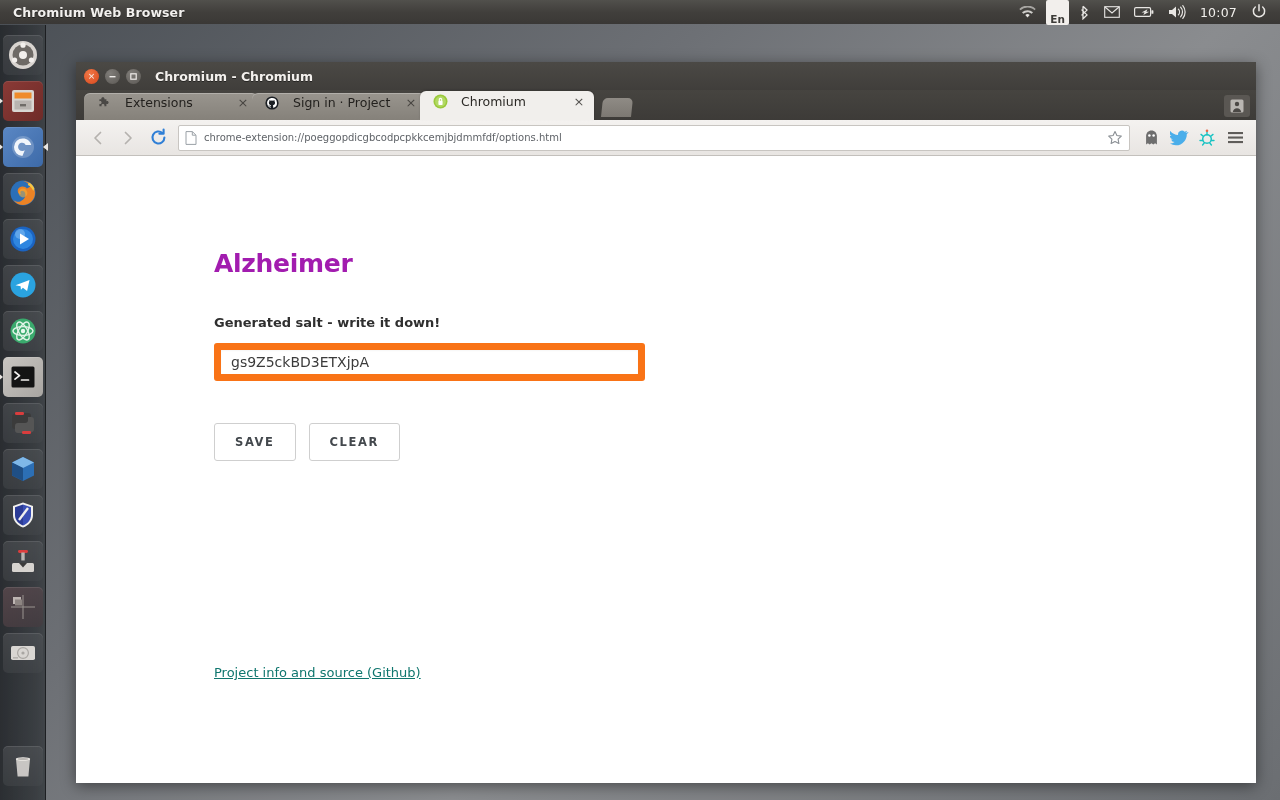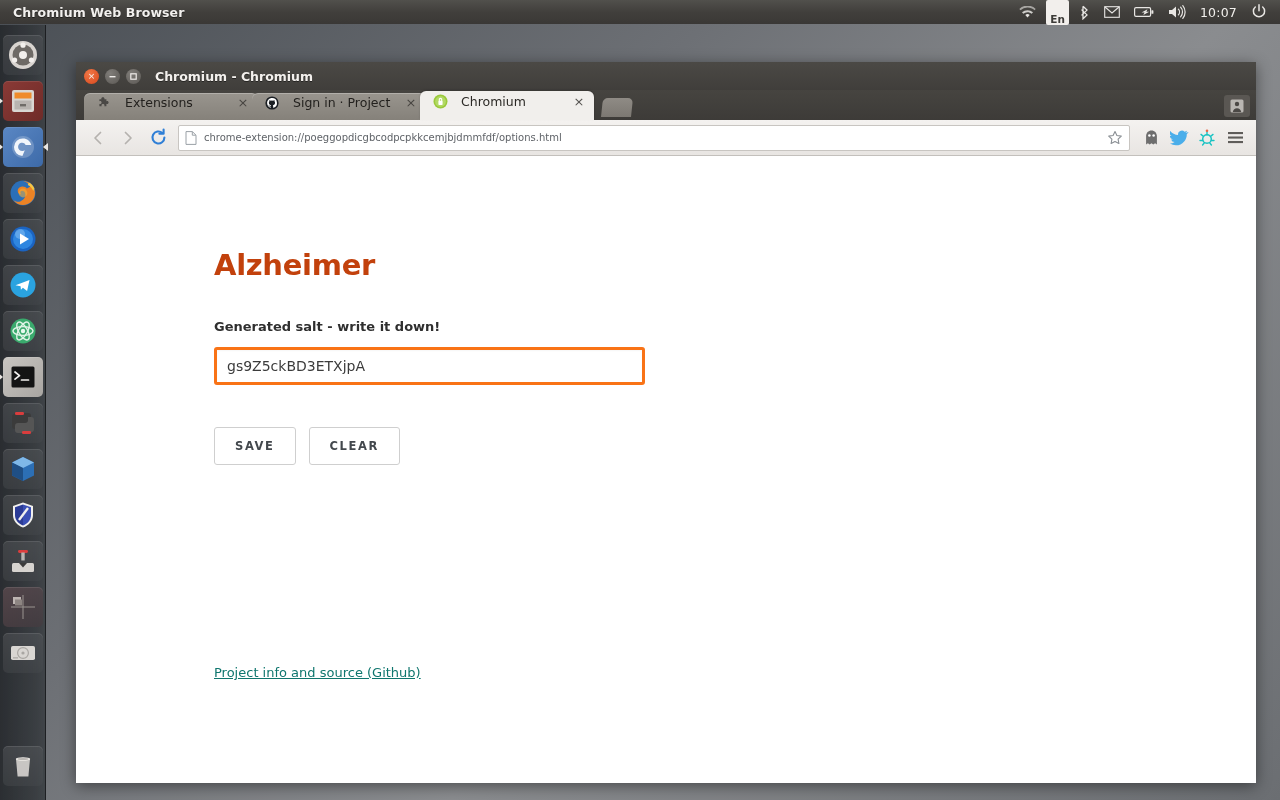--- a/index.html
+++ b/index.html
@@ -163,29 +163,29 @@
   .tbicon { width: 26px; height: 26px; display:flex; align-items:center; justify-content:center; }
 
   
   #page {
     flex: 1 1 auto; background: #ffffff;
     position: relative; overflow: hidden;
     font-family: "DejaVu Sans", "Liberation Sans", sans-serif;
   }
   #page-inner { padding: 95px 0 0 138px; }
   #app-title {
-    font-size: 29px; font-weight: bold; color: #c2410c;
+    font-size: 25px; font-weight: bold; color: #a21caf;
     letter-spacing: -.3px; line-height: 1;
   }
   #salt-label {
     margin-top: 39px; font-size: 13px; font-weight: bold; color: #2f2f2f;
   }
   #salt-input {
     margin-top: 13px; width: 431px; height: 38px;
-    border: 3px solid #f97316; border-radius: 3px;
+    border: 7px solid #f97316; border-radius: 3px;
     background: #fff; font-size: 14px; color: #3b3b3b;
     padding: 0 10px; font-family: "DejaVu Sans", "Liberation Sans", sans-serif;
     box-shadow: inset 0 1px 2px rgba(0,0,0,.04);
   }
   #btnrow { margin-top: 42px; display: flex; gap: 13px; }
   .formbtn {
     height: 38px; padding: 0 20px;
     border: 1px solid #cfcfcf; border-radius: 3px;
     background: #fff; color: #43484d;
     font-size: 11.5px; font-weight: bold; letter-spacing: 1.6px;

